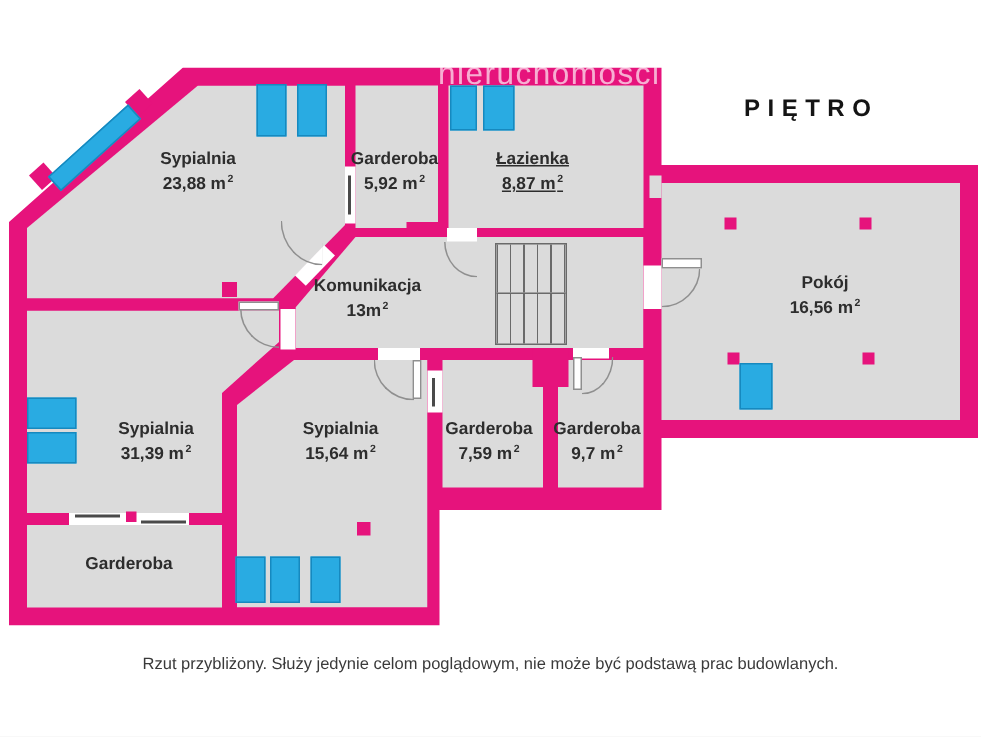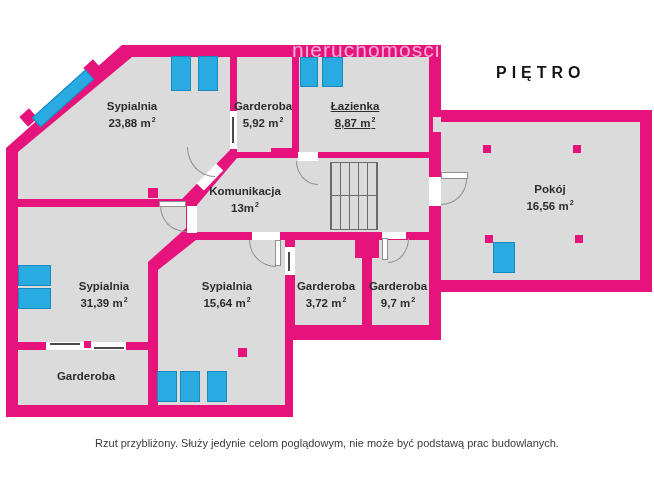--- a/index.html
+++ b/index.html
@@ -127,21 +127,21 @@
   <div class="rlabel" style="left:104px;top:279px;">
     <div>Sypialnia</div>
     <div><span>31,39 m</span><sup class="sq">2</sup></div>
   </div>
   <div class="rlabel" style="left:227px;top:279px;">
     <div>Sypialnia</div>
     <div><span>15,64 m</span><sup class="sq">2</sup></div>
   </div>
   <div class="rlabel" style="left:326px;top:279px;">
     <div>Garderoba</div>
-    <div><span>3,72 m</span><sup class="sq">2</sup></div>
+    <div><span>7,59 m</span><sup class="sq">2</sup></div>
   </div>
   <div class="rlabel" style="left:398px;top:279px;">
     <div>Garderoba</div>
     <div><span>9,7 m</span><sup class="sq">2</sup></div>
   </div>
   <div class="rlabel" style="left:86px;top:369px;">
     <div>Garderoba</div>
   </div>
 
   <div class="watermark">nieruchomości</div>

